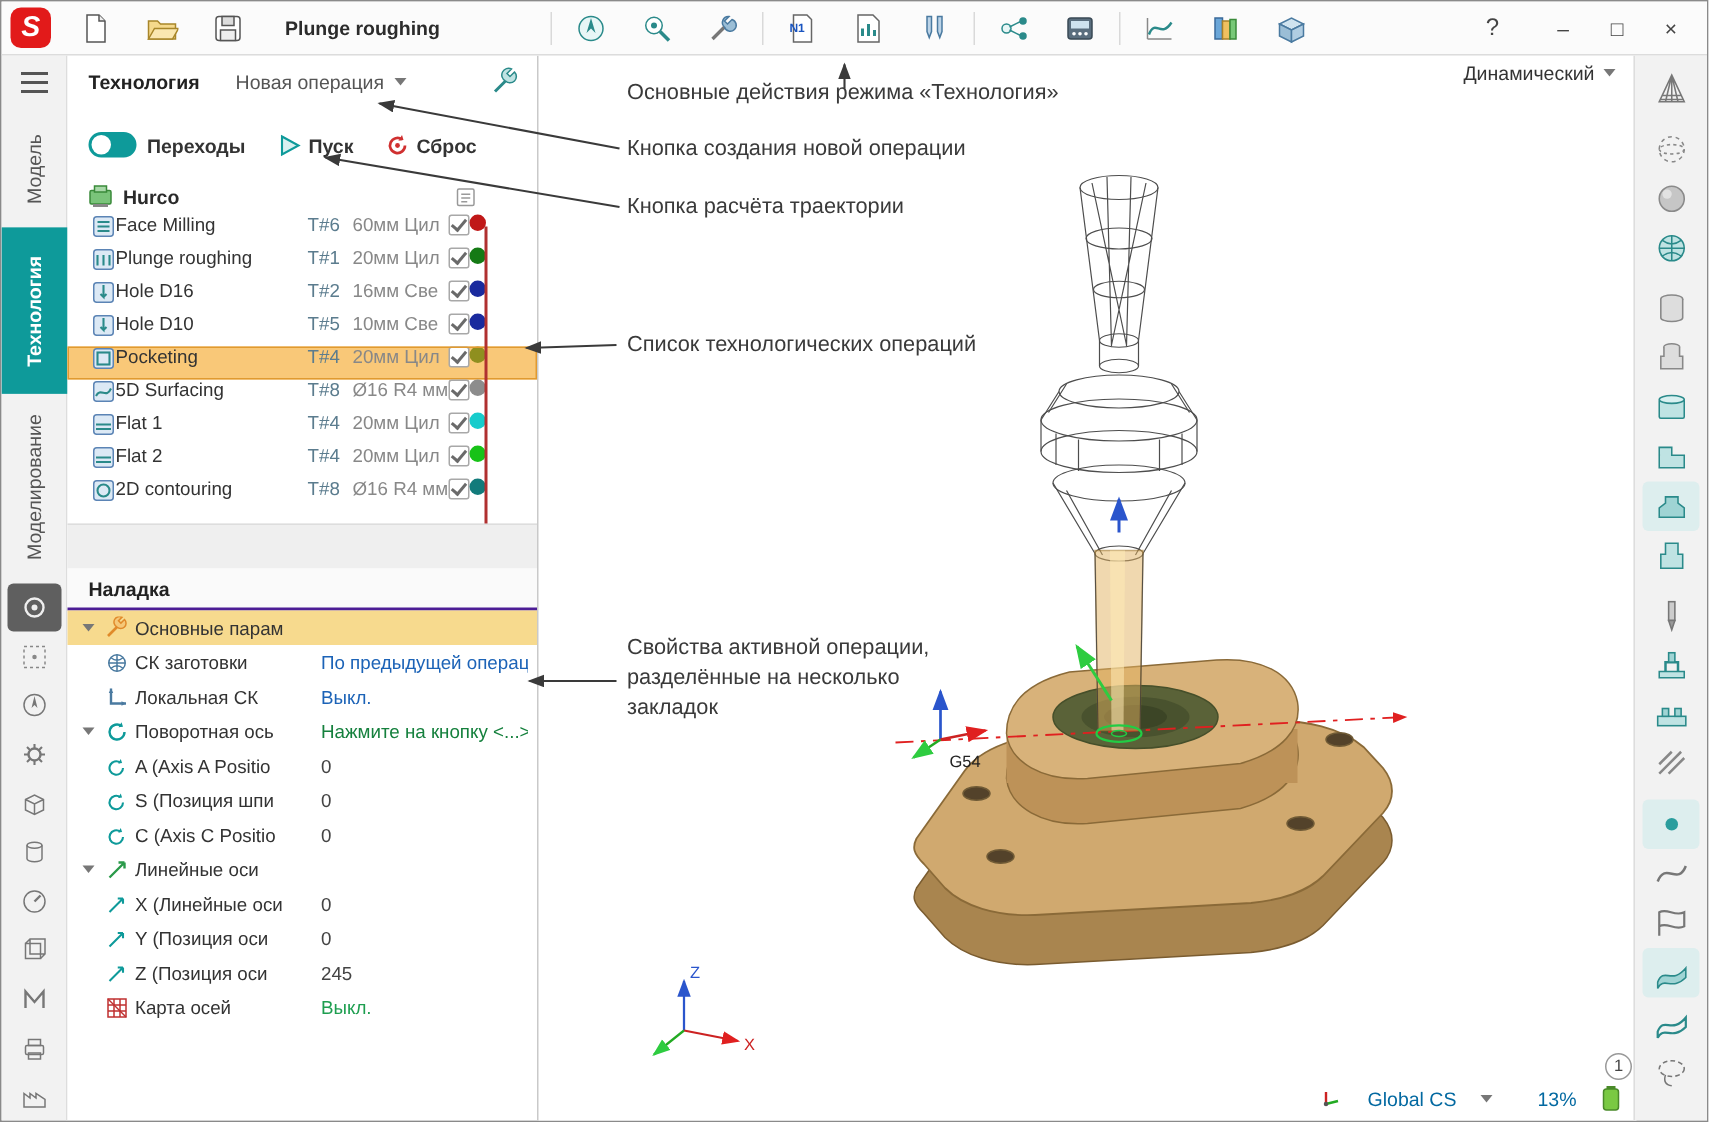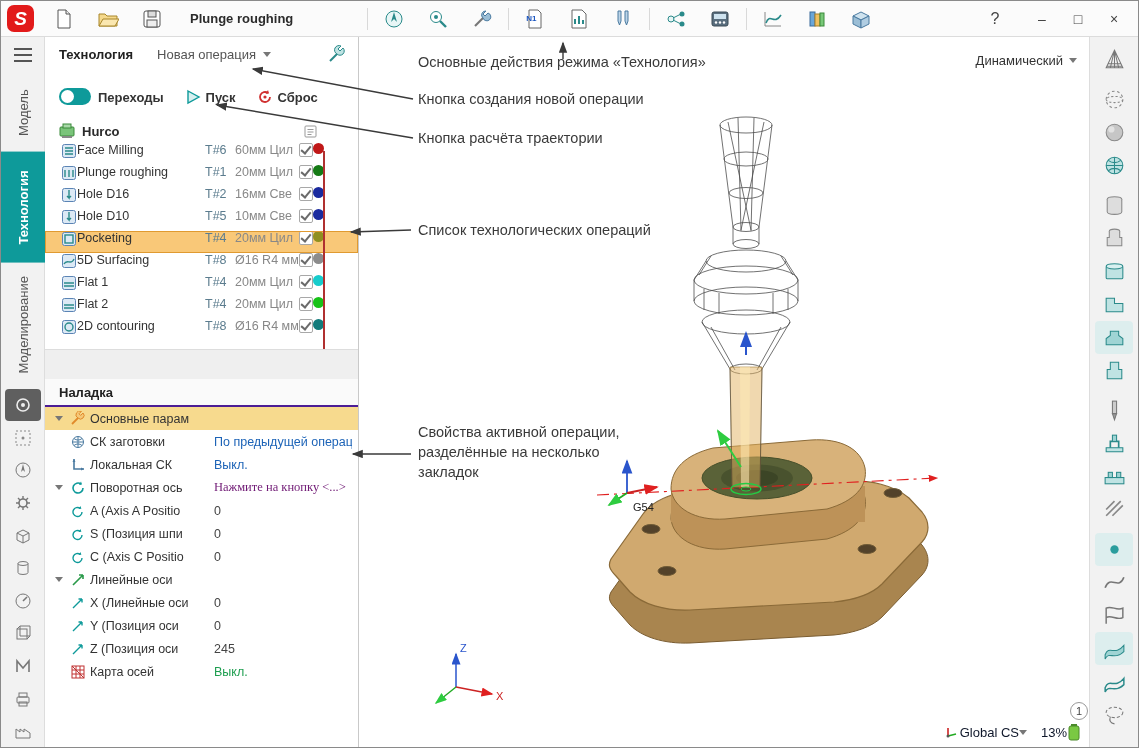--- a/index.html
+++ b/index.html
@@ -61,22 +61,22 @@
 .picon{width:16px;height:16px;flex:none}
 .plabel{width:120px;color:#333;white-space:nowrap;overflow:hidden;flex:none}
 .plabel.b{font-weight:normal}
 .pvalue{flex:1;white-space:nowrap;overflow:hidden}
 
 
 .viewport{position:absolute;left:358px;top:36px;width:732px;height:712px;background:#fff;overflow:hidden;z-index:1}
 .scene{position:absolute;left:0;top:0}
 .anno{position:absolute;color:#3a3a3a;font-size:14.5px;z-index:6;white-space:nowrap}
 .anno.multi{white-space:pre-line;line-height:1.38}
-.viewmode{position:absolute;top:16px;right:14px;display:flex;align-items:center;gap:6px;color:#333;z-index:6}
-.statusbar{position:absolute;right:10px;bottom:8px;display:flex;align-items:center;gap:0;color:#0f172a;z-index:6}
+.viewmode{position:absolute;top:4px;right:14px;display:flex;align-items:center;gap:6px;color:#333;z-index:6}
+.statusbar{position:absolute;right:10px;bottom:8px;display:flex;align-items:center;gap:16px;color:#0369a1;z-index:6}
 .zoomlabel{margin-left:14px}
 .pagebadge{position:absolute;left:711px;top:665px;width:18px;height:18px;border-radius:50%;border:1px solid #999;background:#fff;color:#444;font-size:11px;display:flex;align-items:center;justify-content:center;z-index:6}
 .arrows{position:absolute;inset:0;z-index:40;pointer-events:none}
 
 
 .right-strip{position:absolute;right:0;top:36px;bottom:0;width:49px;background:#f2f2f2;border-left:1px solid #ddd;display:flex;flex-direction:column;align-items:center;padding-top:6px;z-index:5}
 .sbtn{width:38px;height:33px;display:flex;align-items:center;justify-content:center;border-radius:4px;flex:none}
 .sbtn svg{width:25px;height:25px}
 .sbtn.hl{background:#ddeeee}
 .sgap{height:7px;flex:none}
@@ -452,21 +452,21 @@
     </div>
     <div class="prow">
       <span class="chevc">
           <span class="chev-down"></span>
         </span>
       <svg class="picon" viewBox="0 0 16 16">
           <path d="M13 8 a5 5 0 1 1 -2 -4" fill="none" stroke="#0e9a9a" stroke-width="1.6"></path>
           <path d="M11 1.5 l1 3 -3 .4 z" fill="#0e9a9a"></path>
         </svg>
       <span class="plabel">Поворотная ось</span>
-      <span class="pvalue" style="color: #701a75; font-family: Liberation Serif, serif;">Нажмите на кнопку &lt;...&gt;</span>
+      <span class="pvalue" style="color: #15803d;">Нажмите на кнопку &lt;...&gt;</span>
     </div>
     <div class="prow">
       <span class="chevc"></span>
       <svg class="picon" viewBox="0 0 16 16">
           <path d="M12 9 a4.5 4.5 0 1 1 -1.8 -3.6" fill="none" stroke="#0e9a9a" stroke-width="1.4"></path>
           <path d="M10.5 3 l.9 2.7 -2.7 .3 z" fill="#0e9a9a"></path>
         </svg>
       <span class="plabel">A (Axis A Positio</span>
       <span class="pvalue" style="color: rgb(68, 68, 68);">0</span>
     </div>

